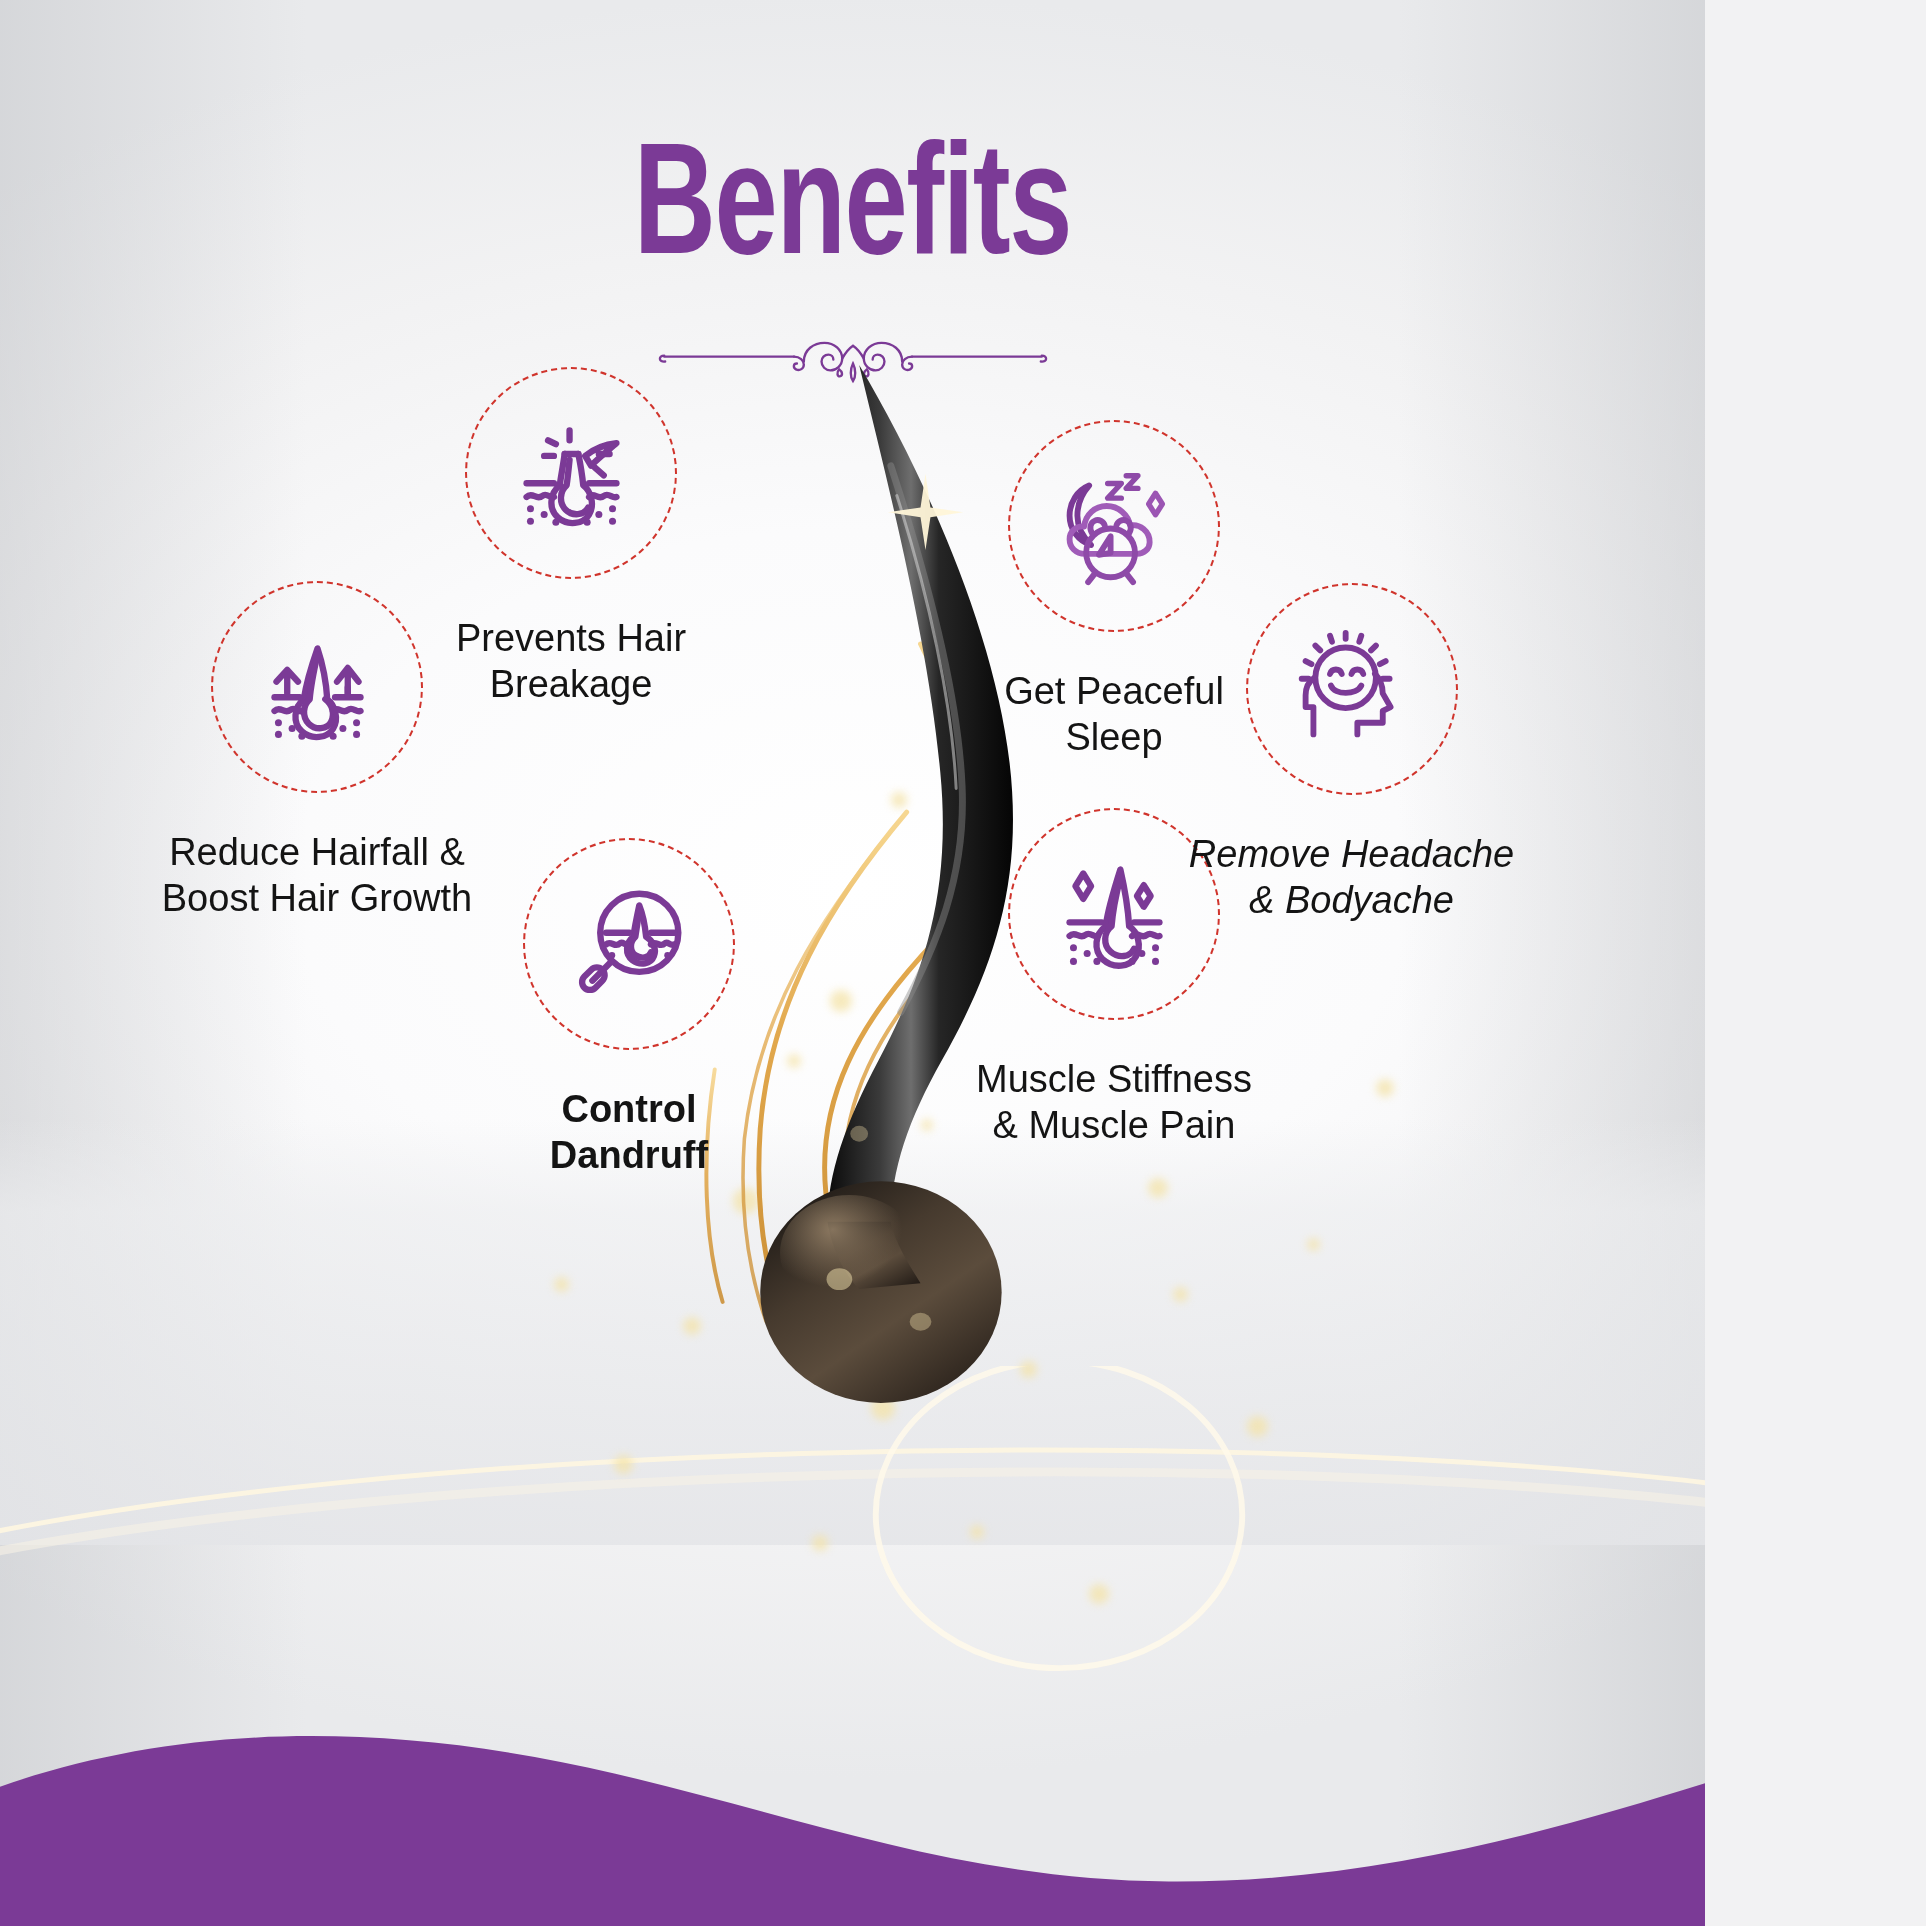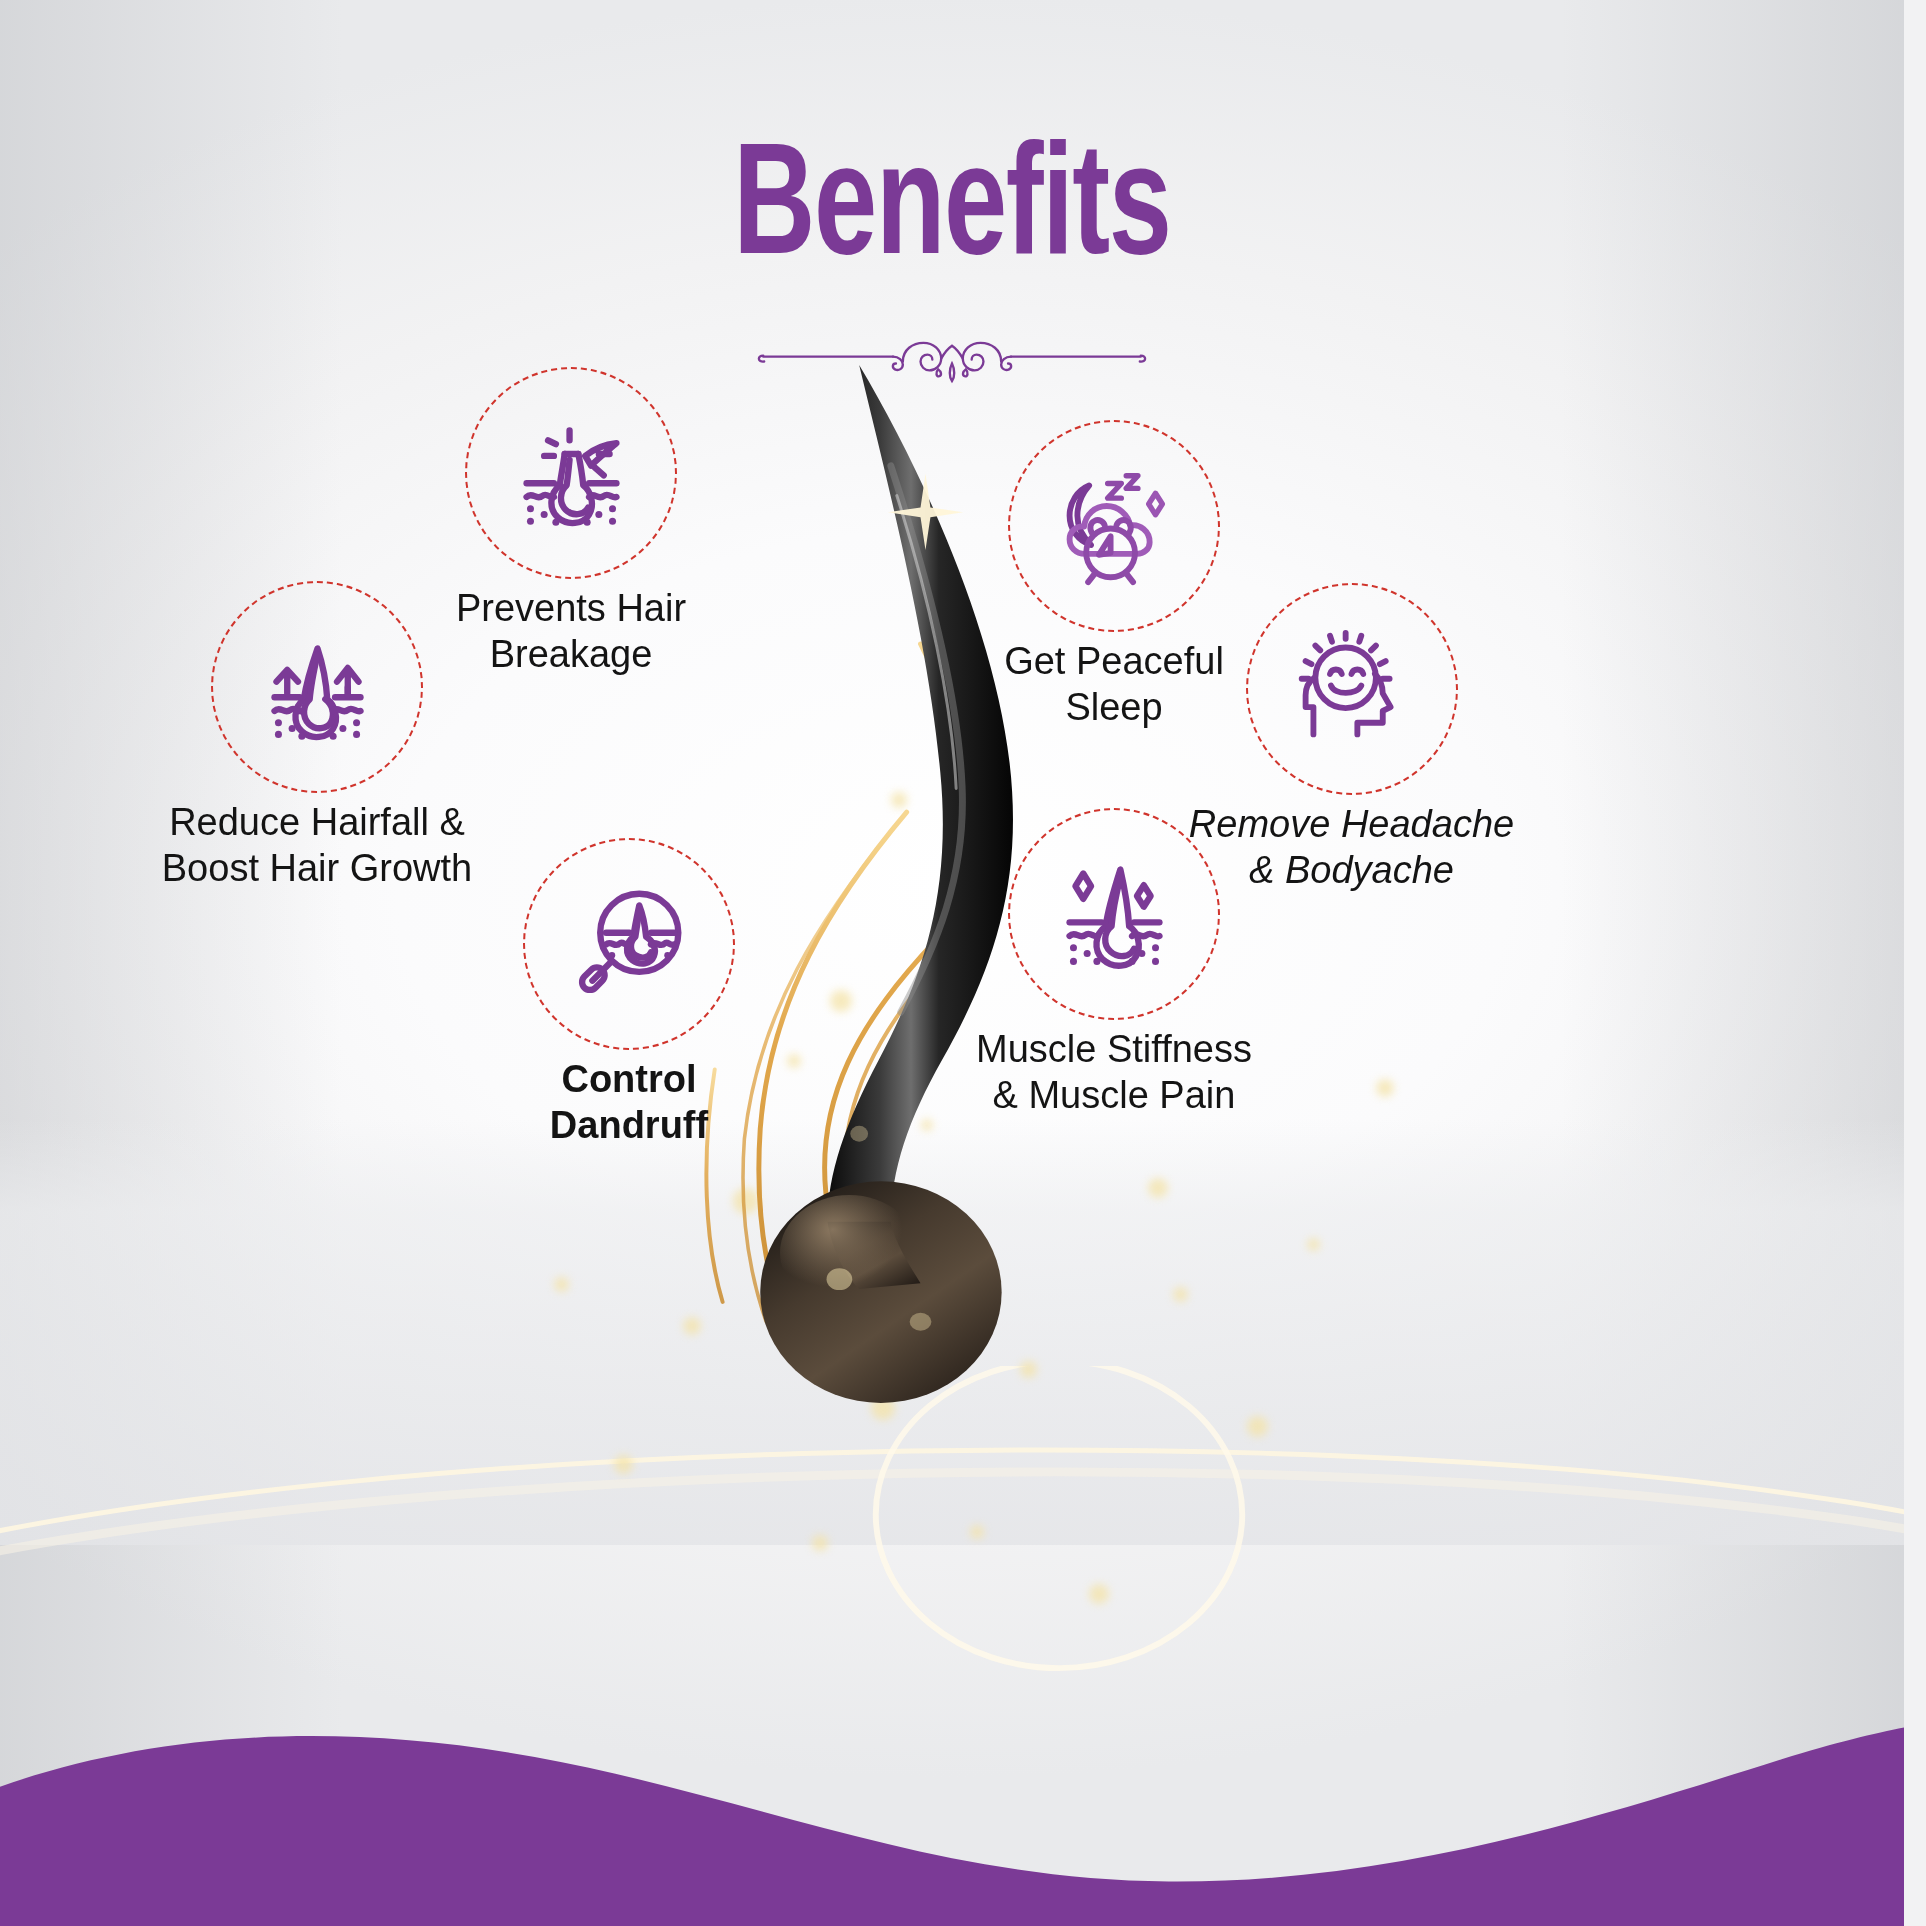--- a/index.html
+++ b/index.html
@@ -4,21 +4,21 @@
 <style>
   html,body{margin:0;padding:0;}
   body{
     width:1927px;height:1927px;
     font-family:"Liberation Sans", sans-serif;
     overflow:hidden;
     background:#f2f2f3;
   }
   #poster{
     position:relative;
-    width:1904px;height:1927px;
+    width:1705px;height:1927px;
     overflow:hidden;
     background:
       radial-gradient(ellipse 1386px 891px at 50% 46%, #ffffff 0%, #fbfbfc 40%, #f2f2f3 72%, #e9eaec 100%),
       linear-gradient(180deg,#eceded 0%,#f7f7f8 25%,#fdfdfd 48%,#f4f4f5 78%,#e4e5e7 100%);
   }
   
   .vignette{
     position:absolute;inset:0;
     background:
       linear-gradient(90deg, rgba(190,192,196,.45) 0%, rgba(255,255,255,0) 18%, rgba(255,255,255,0) 82%, rgba(190,192,196,.45) 100%);
@@ -52,21 +52,21 @@
   .item{position:absolute;text-align:center;}
   .circle{
     width:212px;height:212px;border-radius:50%;
     border:2.5px dashed #d0342c;
     display:flex;align-items:center;justify-content:center;
     margin:0 auto;
     box-sizing:border-box;
   }
   .circle svg{width:125px;height:125px;display:block;}
   .caption{
-    margin-top:6px;
+    margin-top:36px;
     font-size:38px;
     line-height:1.22;
     color:#141414;
     white-space:pre-line;
     font-family:"Liberation Sans", sans-serif;
   }
 
   
   #it-hairfall{left:99px;  top:581px;  width:436px;}
   #it-breakage{left:388px;  top:367px;  width:366px;}

